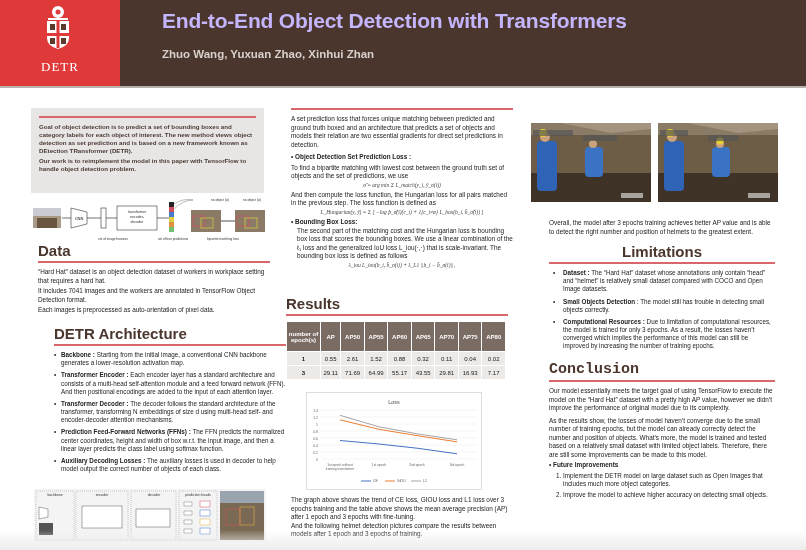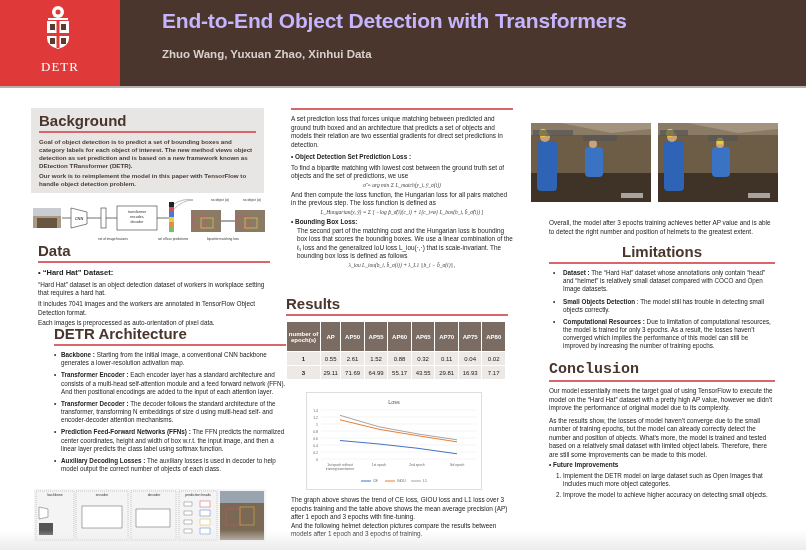--- a/index.html
+++ b/index.html
@@ -74,26 +74,25 @@
       <rect x="13.5" y="17" width="3" height="27" fill="#e0393a"></rect>
       <rect x="4" y="29" width="22" height="3" fill="#e0393a"></rect>
       <rect x="7" y="20" width="5" height="6" fill="#5a3b2e"></rect>
       <rect x="18" y="20" width="5" height="6" fill="#5a3b2e"></rect>
       <rect x="7" y="34" width="5" height="6" fill="#5a3b2e"></rect>
       <rect x="18" y="34" width="5" height="6" fill="#5a3b2e"></rect>
     </svg>
     <div class="brown-word">DETR</div>
   </div>
   <div class="title">End-to-End Object Detection with Transformers</div>
-  <div class="authors">Zhuo Wang, Yuxuan Zhao, Xinhui Data</div>
+  <div class="authors">Zhuo Wang, Yuxuan Zhao, Xinhui Zhan</div>
 </div>
 <div class="header-line"></div>
 
 <div class="bg-box">
-  <div class="section-title">Background</div>
   <div class="rule"></div>
   <div class="body-text">
     <p>Goal of object detection is to predict a set of bounding boxes and category labels for each object of interest. The new method views object detection as set prediction and is based  on a new framework known as DEtection TRansformer (DETR).</p>
     <p>Our work is to reimplement the model in this paper with TensorFlow to handle object detection problem.</p>
   </div>
 </div>
 
 <svg class="pipeline" viewBox="0 0 234 48" font-family="Liberation Sans, sans-serif">
   <rect x="0" y="12" width="28" height="20" fill="#a89a86"></rect>
   <rect x="0" y="12" width="28" height="8" fill="#c9ccd2"></rect>
@@ -127,21 +126,20 @@
   <rect x="212" y="22" width="12" height="10" fill="none" stroke="#e0d040" stroke-width="0.7"></rect>
   <text x="80" y="44" font-size="3.2" text-anchor="middle" fill="#333">set of image features</text>
   <text x="140" y="44" font-size="3.2" text-anchor="middle" fill="#333">set of box predictions</text>
   <text x="190" y="44" font-size="3.2" text-anchor="middle" fill="#333">bipartite matching loss</text>
 </svg>
 
 <div class="data-sec">
   <div class="section-title">Data</div>
   <div class="rule"></div>
   <div class="body-text">
-    <p style="font-weight:bold;font-size:7.5px;margin-bottom:3px;">• <span>“Hard Hat” Dataset:</span></p>
     <p>“Hard Hat” dataset is an object detection dataset of workers in workplace setting that requires a hard hat.</p>
     <p>It includes 7041 images and the workers are annotated in TensorFlow Object Detection format.</p>
     <p>Each images is preprocessed  as auto-orientation of pixel data.</p>
   </div>
 </div>
 
 <div class="detr-sec">
   <div class="section-title">DETR Architecture</div>
   <div class="rule"></div>
   <ul class="bullets">

